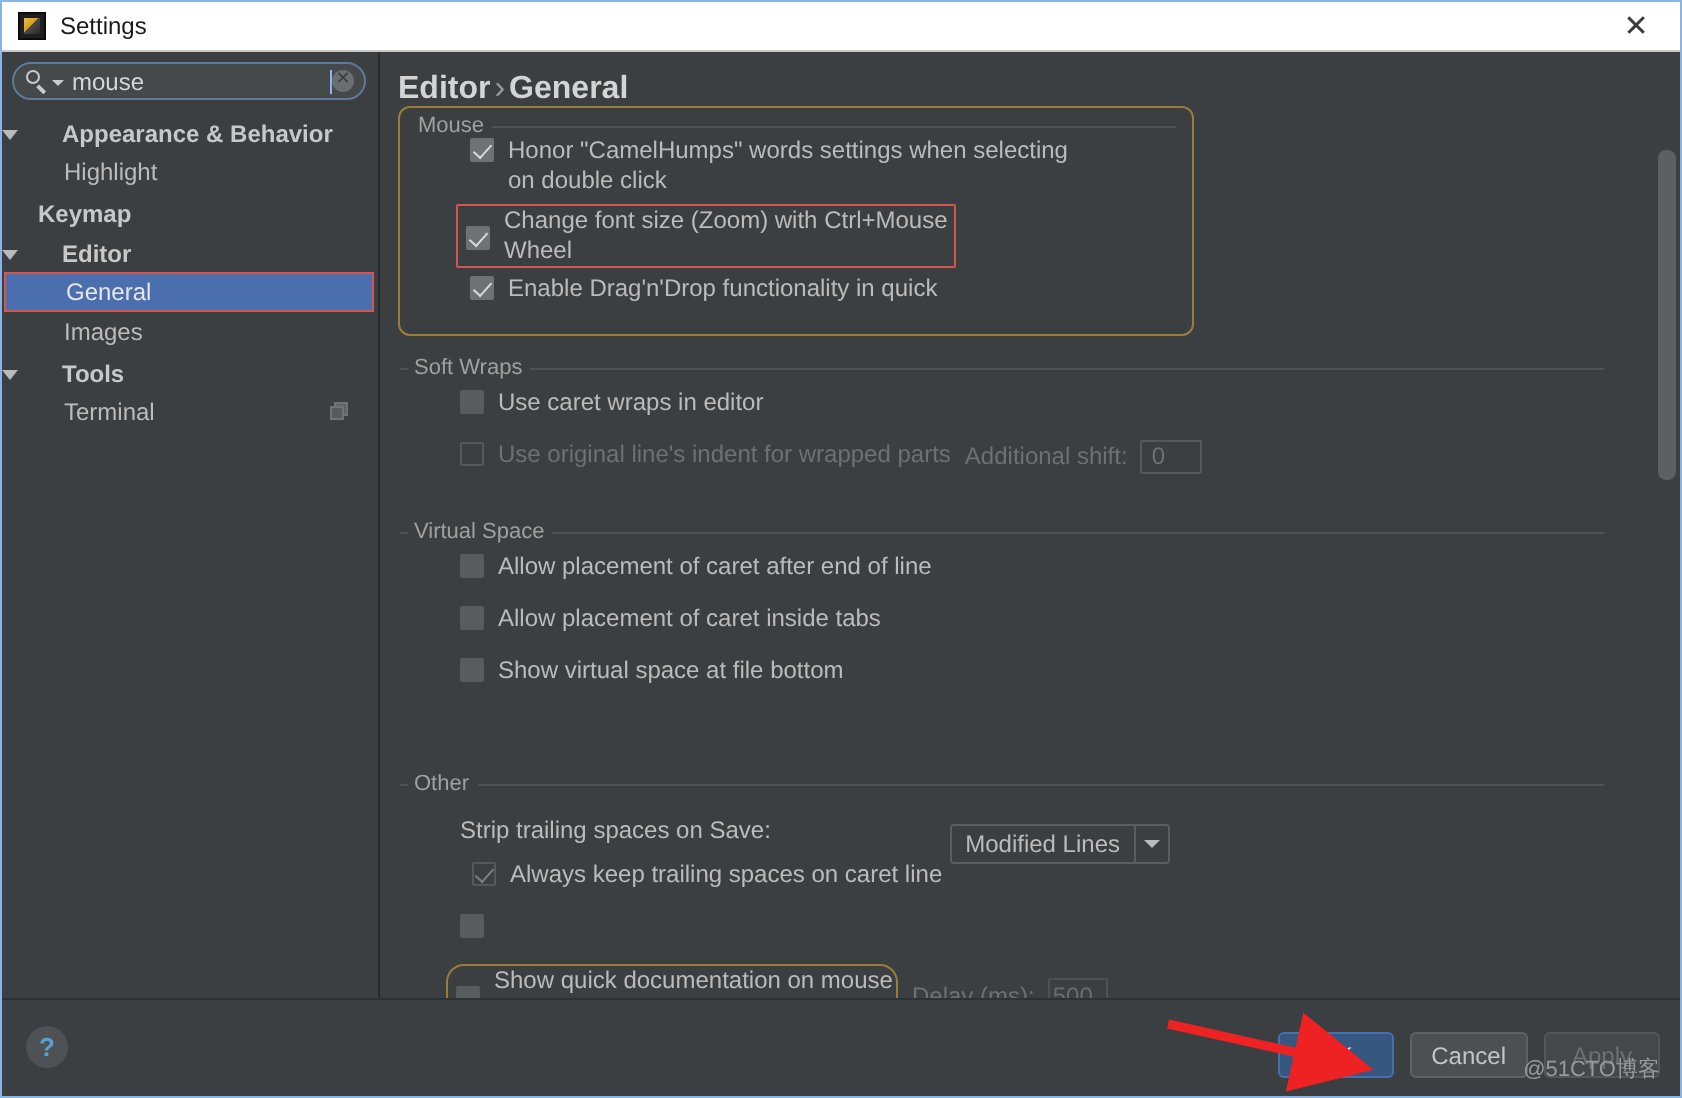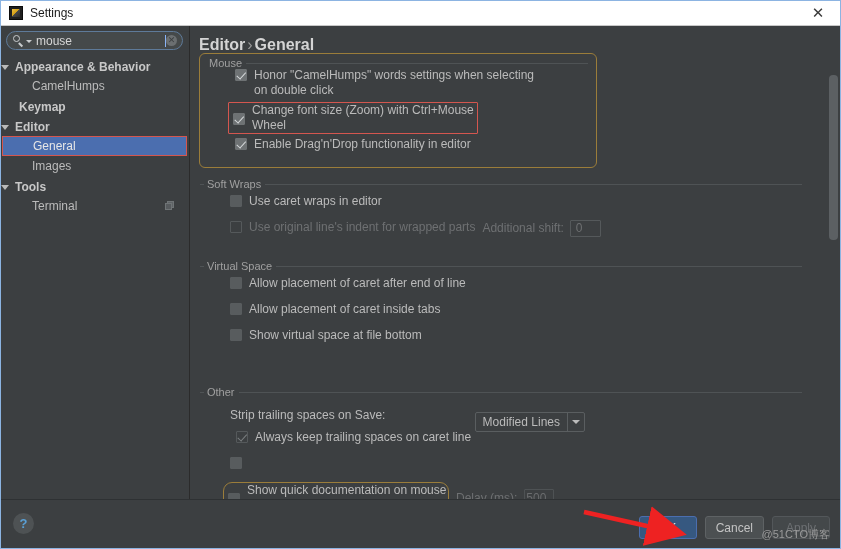--- a/index.html
+++ b/index.html
@@ -154,20 +154,21 @@
   .tree { padding-top: 2px; }
   .tree-row {
     height: 20px;
     display: flex;
     align-items: center;
     font-size: 12px;
     color: #bbbbbb;
     padding-left: 8px;
     box-sizing: border-box;
     position: relative;
+    gap: 16px;
   }
   .tree-row.sel {
     background: #4b6eaf;
     color: #e6e6e6;
     outline: 1px solid #d4564f;
     outline-offset: -1px;
     margin: 0 2px 0 1px;
   }
   .tw {
     width: 0; height: 0;
@@ -511,21 +512,21 @@
           <span class="search-clear">✕</span>
         </div>
       </div>
 
       <div class="tree">
         <div class="tree-row group">
           <span class="tw"></span>
           <span class="label">Appearance &amp; Behavior</span>
         </div>
         <div class="tree-row child">
-          <span class="label">CamelHumps</span>
+          <span class="label">Highlight</span>
         </div>
         <div class="tree-row group" style="padding-left:18px">
           <span class="label">Keymap</span>
         </div>
         <div class="tree-row group">
           <span class="tw"></span>
           <span class="label">Editor</span>
         </div>
         <div class="tree-row child sel">
           <span class="label">General</span>
@@ -565,21 +566,21 @@
               <span class="lbl w2">Honor "CamelHumps" words settings when selecting on double click</span>
             </div>
 
             <div class="row redbox" style="margin-top:4px;margin-left:28px">
               <span class="cb on"></span>
               <span class="lbl">Change font size (Zoom) with Ctrl+Mouse Wheel</span>
             </div>
 
             <div class="row pad" style="margin-top:3px">
               <span class="cb on"></span>
-              <span class="lbl">Enable Drag'n'Drop functionality in editor</span>
+              <span class="lbl">Enable Drag'n'Drop functionality in quick</span>
             </div>
           </div>
 
           <div class="group" style="margin-top:10px">
             <span class="gline"></span>
             <span class="gtitle">Soft Wraps</span>
 
             <div class="row pad" style="margin-top:6px">
               <span class="cb off"></span>
               <span class="lbl">Use caret wraps in editor</span>

